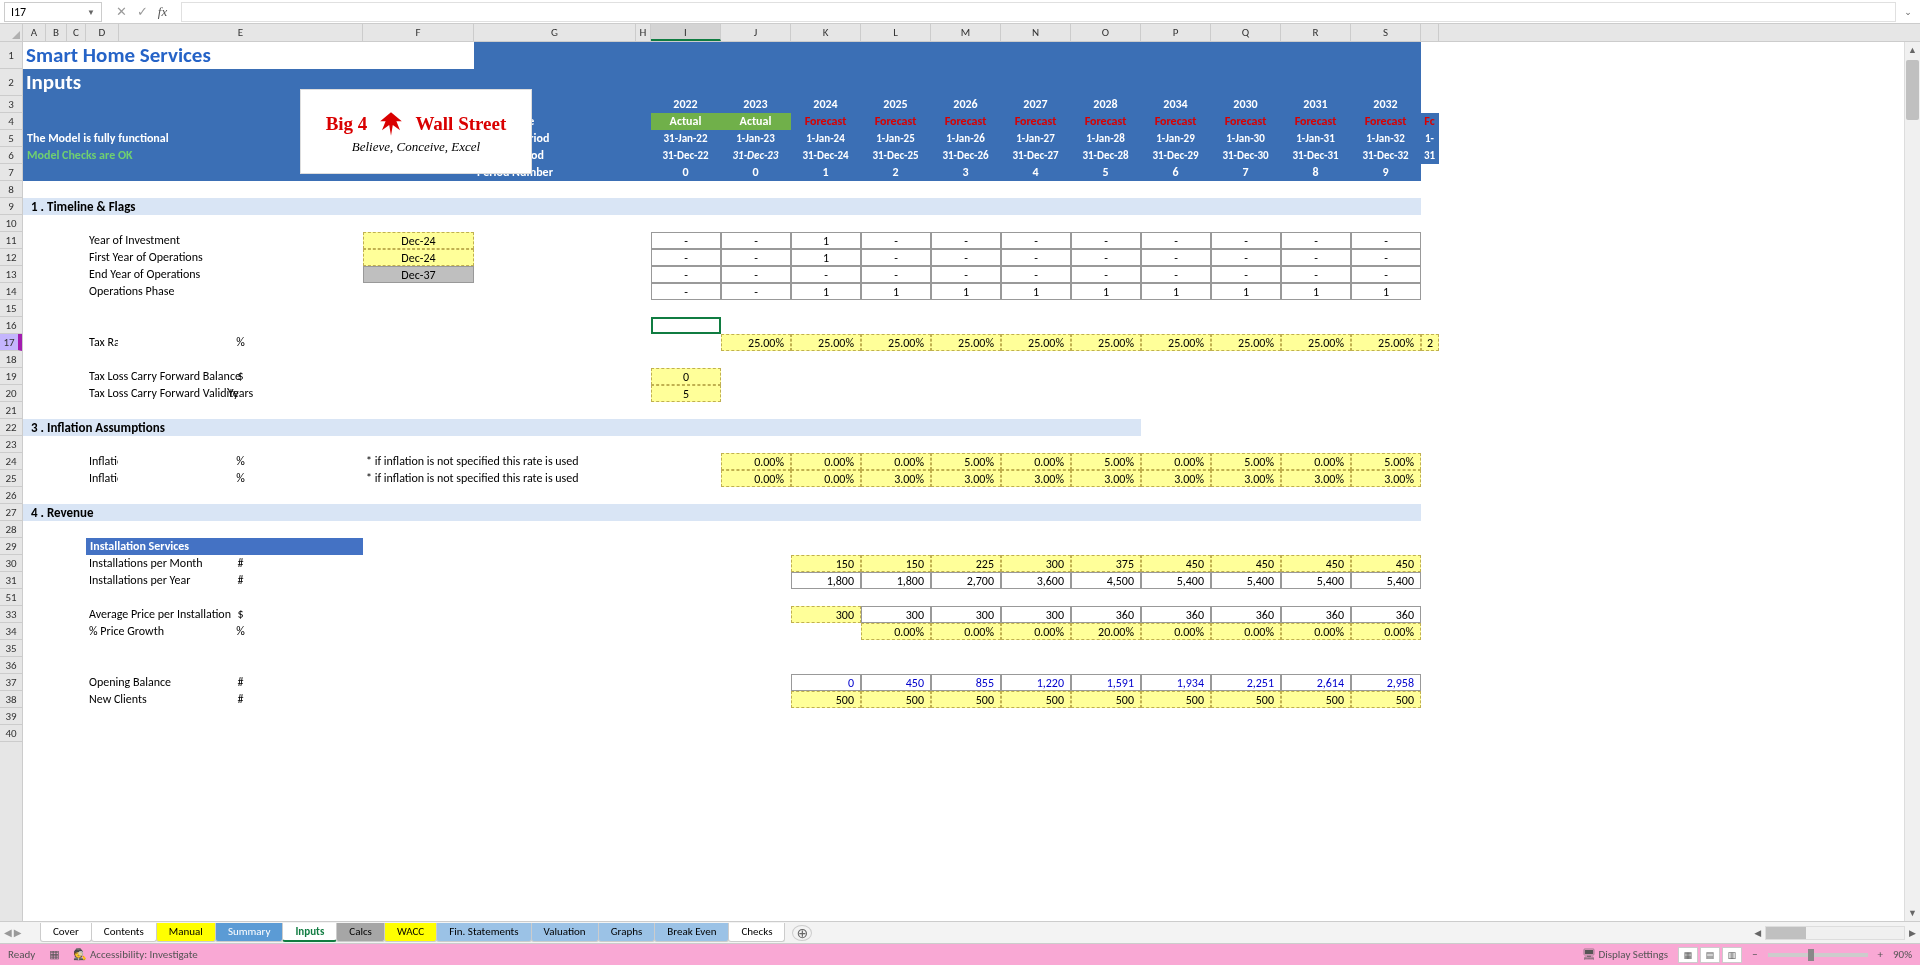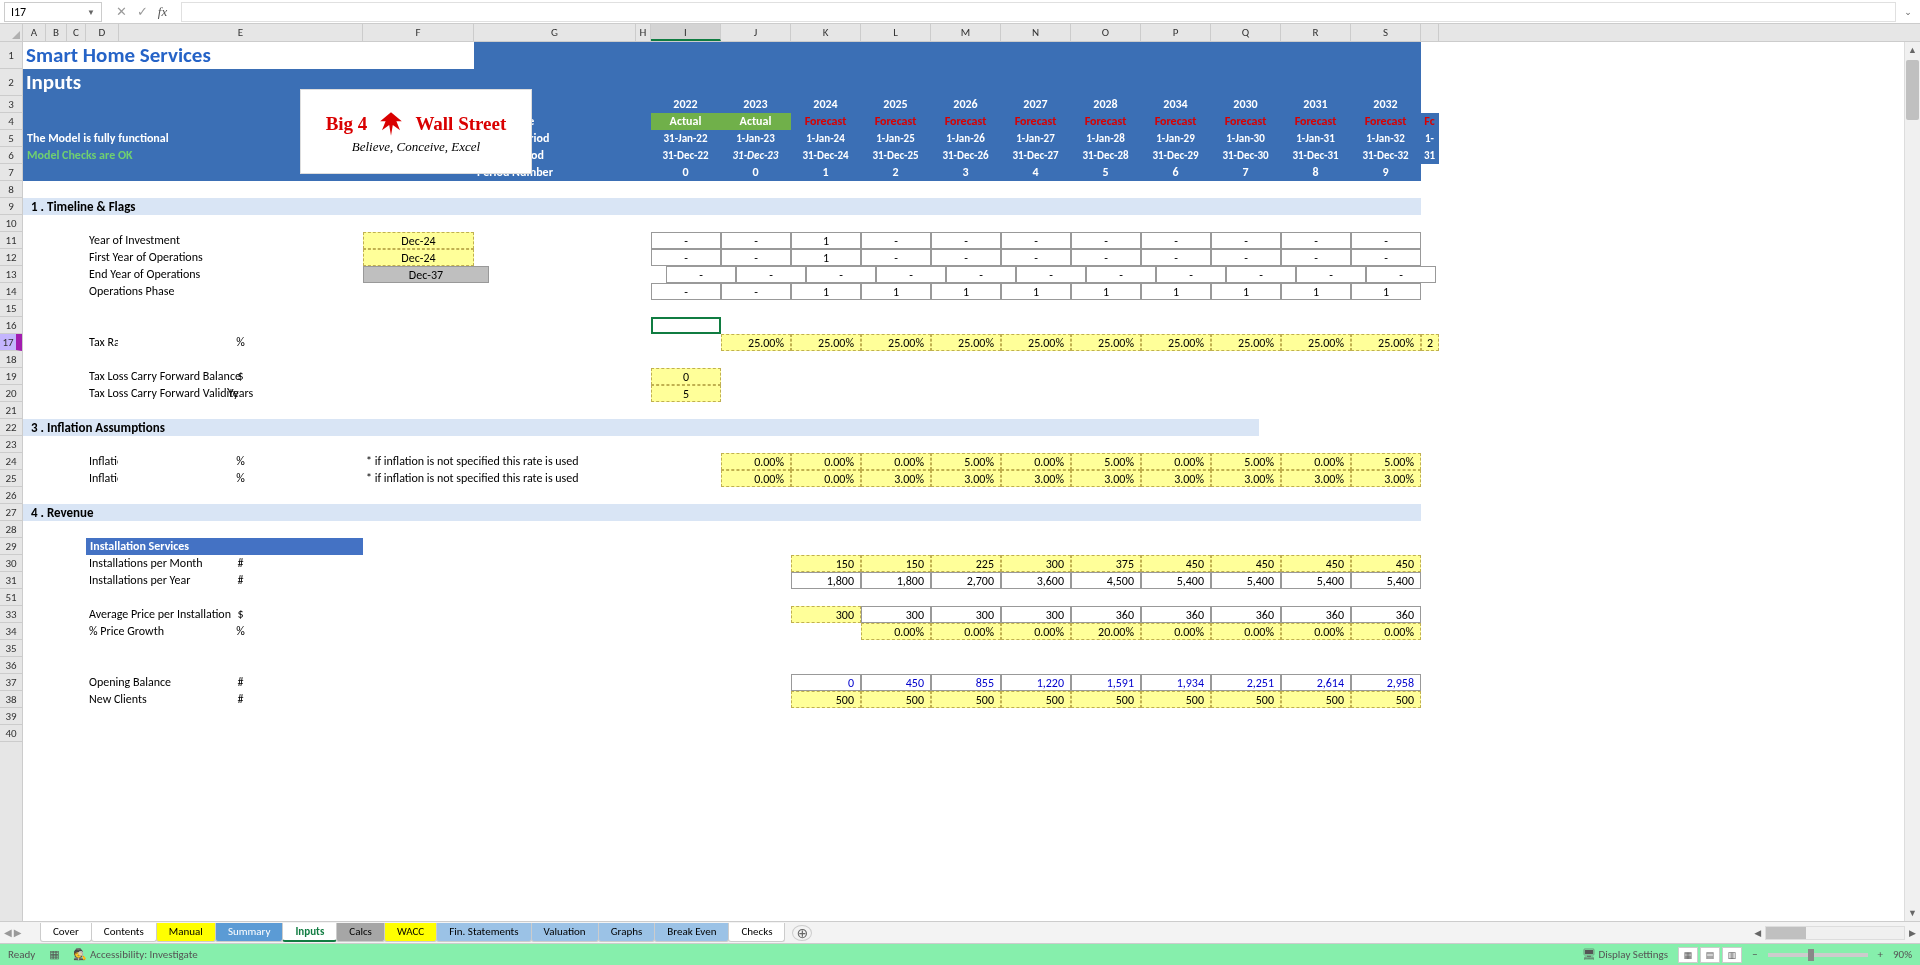--- a/index.html
+++ b/index.html
@@ -17,21 +17,21 @@
 .grid-wrap { position: relative; height: calc(100vh - 24px - 22px - 22px); display: flex; flex-direction: column; }
 .col-headers { display: flex; height: 18px; background: #e6e6e6; border-bottom: 1px solid #ccc; }
 .select-all { width: 23px; background: #e6e6e6; border-right: 1px solid #ccc; position: relative; }
 .select-all::after { content: ''; position: absolute; right: 2px; bottom: 2px; width: 0; height: 0; border-left: 8px solid transparent; border-bottom: 8px solid #b0b0b0; }
 .col-h { text-align: center; border-right: 1px solid #ccc; font-size: 11px; color: #333; line-height: 18px; background: #e6e6e6; }
 .col-h.sel { background: #d4d4d4; border-bottom: 2px solid #107c41; }
 
 .grid-body { display: flex; flex: 1; overflow: hidden; }
 .row-headers { width: 23px; background: #e6e6e6; border-right: 1px solid #ccc; flex-shrink: 0; }
 .row-h { text-align: center; border-bottom: 1px solid #ccc; font-size: 11px; color: #333; line-height: 17px; height: 17px; }
-.row-h.sel { background: #c4b5fd; border-right: 6px solid #a21caf; }
+.row-h.sel { background: #c4b5fd; border-right: 4px solid #a21caf; }
 
 .cells { flex: 1; position: relative; overflow: hidden; }
 .row { display: flex; height: 17px; }
 .cell { border-right: 1px solid transparent; border-bottom: 1px solid transparent; padding: 0 3px; white-space: nowrap; overflow: hidden; line-height: 17px; font-size: 12px; }
 
 .row1 { height: 27px; }
 .row1 .cell { line-height: 27px; }
 .row2 { height: 27px; }
 .row2 .cell { line-height: 27px; }
 
@@ -69,21 +69,21 @@
 .tab.blue { background: #5b9bd5; color: #fff; }
 .tab.green-active { background: #fff; color: #107c41; font-weight: bold; border-bottom: 2px solid #107c41; }
 .tab.gray { background: #a6a6a6; }
 .tab.lightblue { background: #9bc2e6; }
 .tab-add { width: 20px; text-align: center; color: #666; font-size: 14px; border: 1px solid #ccc; border-radius: 50%; margin-left: 8px; line-height: 16px; height: 16px; }
 .hscroll { flex: 1; display: flex; align-items: center; justify-content: flex-end; padding-right: 4px; gap: 4px; }
 .hscroll-track { width: 140px; height: 14px; background: #f0f0f0; border: 1px solid #ddd; position: relative; }
 .hscroll-thumb { position: absolute; left: 0; top: 0; bottom: 0; width: 40px; background: #c0c0c0; }
 .hscroll-arrow { font-size: 9px; color: #666; }
 
-.status-bar { display: flex; align-items: center; height: 22px; background: #86efac; border-top: 1px solid #ccc; padding: 0 8px; font-size: 11px; color: #555; gap: 14px; }
+.status-bar { display: flex; align-items: center; height: 22px; background: #f9a8d4; border-top: 1px solid #ccc; padding: 0 8px; font-size: 11px; color: #555; gap: 14px; }
 .status-right { margin-left: auto; display: flex; align-items: center; gap: 10px; }
 .view-btns { display: flex; gap: 2px; }
 .view-btn { width: 20px; height: 16px; border: 1px solid #ccc; display: flex; align-items: center; justify-content: center; font-size: 9px; background: #fff; }
 .zoom-slider { width: 100px; height: 4px; background: #ccc; position: relative; }
 .zoom-slider::after { content: ''; position: absolute; left: 40%; top: -4px; width: 6px; height: 12px; background: #888; }
 </style>
 </head>
 <body>
 
 <div class="formula-bar">
@@ -396,21 +396,21 @@
           <div class="cell border-cell" style="width: 70px;">-</div>
           <div class="cell border-cell" style="width: 70px;">-</div>
           <div class="cell border-cell" style="width: 70px;">-</div>
         </div>
         <div class="row ">
           <div class="cell " style="width: 23px;"></div>
           <div class="cell " style="width: 21px;"></div>
           <div class="cell " style="width: 19px;"></div>
           <div class="cell " style="width: 33px; overflow: visible;">End Year of Operations</div>
           <div class="cell " style="width: 244px; text-align: center;"></div>
-          <div class="cell gray-in" style="width: 126px;">Dec-37</div>
+          <div class="cell gray-in" style="width: 111px;">Dec-37</div>
           <div class="cell " style="width: 162px;"></div>
           <div class="cell " style="width: 15px;"></div>
           <div class="cell border-cell" style="width: 70px;">-</div>
           <div class="cell border-cell" style="width: 70px;">-</div>
           <div class="cell border-cell" style="width: 70px;">-</div>
           <div class="cell border-cell" style="width: 70px;">-</div>
           <div class="cell border-cell" style="width: 70px;">-</div>
           <div class="cell border-cell" style="width: 70px;">-</div>
           <div class="cell border-cell" style="width: 70px;">-</div>
           <div class="cell border-cell" style="width: 70px;">-</div>
@@ -581,21 +581,21 @@
           <div class="cell " style="width: 70px;"></div>
           <div class="cell " style="width: 70px;"></div>
           <div class="cell " style="width: 70px;"></div>
           <div class="cell " style="width: 70px;"></div>
           <div class="cell " style="width: 70px;"></div>
           <div class="cell " style="width: 70px;"></div>
           <div class="cell " style="width: 70px;"></div>
           <div class="cell " style="width: 70px;"></div>
         </div>
         <div class="row ">
-          <div class="cell section-h" style="width: 1236px; padding-left: 8px;">  3 .  Inflation Assumptions</div>
+          <div class="cell section-h" style="width: 1118px; padding-left: 8px;">  3 .  Inflation Assumptions</div>
         </div>
         <div class="row ">
           <div class="cell " style="width: 23px;"></div>
           <div class="cell " style="width: 21px;"></div>
           <div class="cell " style="width: 19px;"></div>
           <div class="cell " style="width: 33px;"></div>
           <div class="cell " style="width: 244px;"></div>
           <div class="cell " style="width: 111px;"></div>
           <div class="cell " style="width: 162px;"></div>
           <div class="cell " style="width: 15px;"></div>

